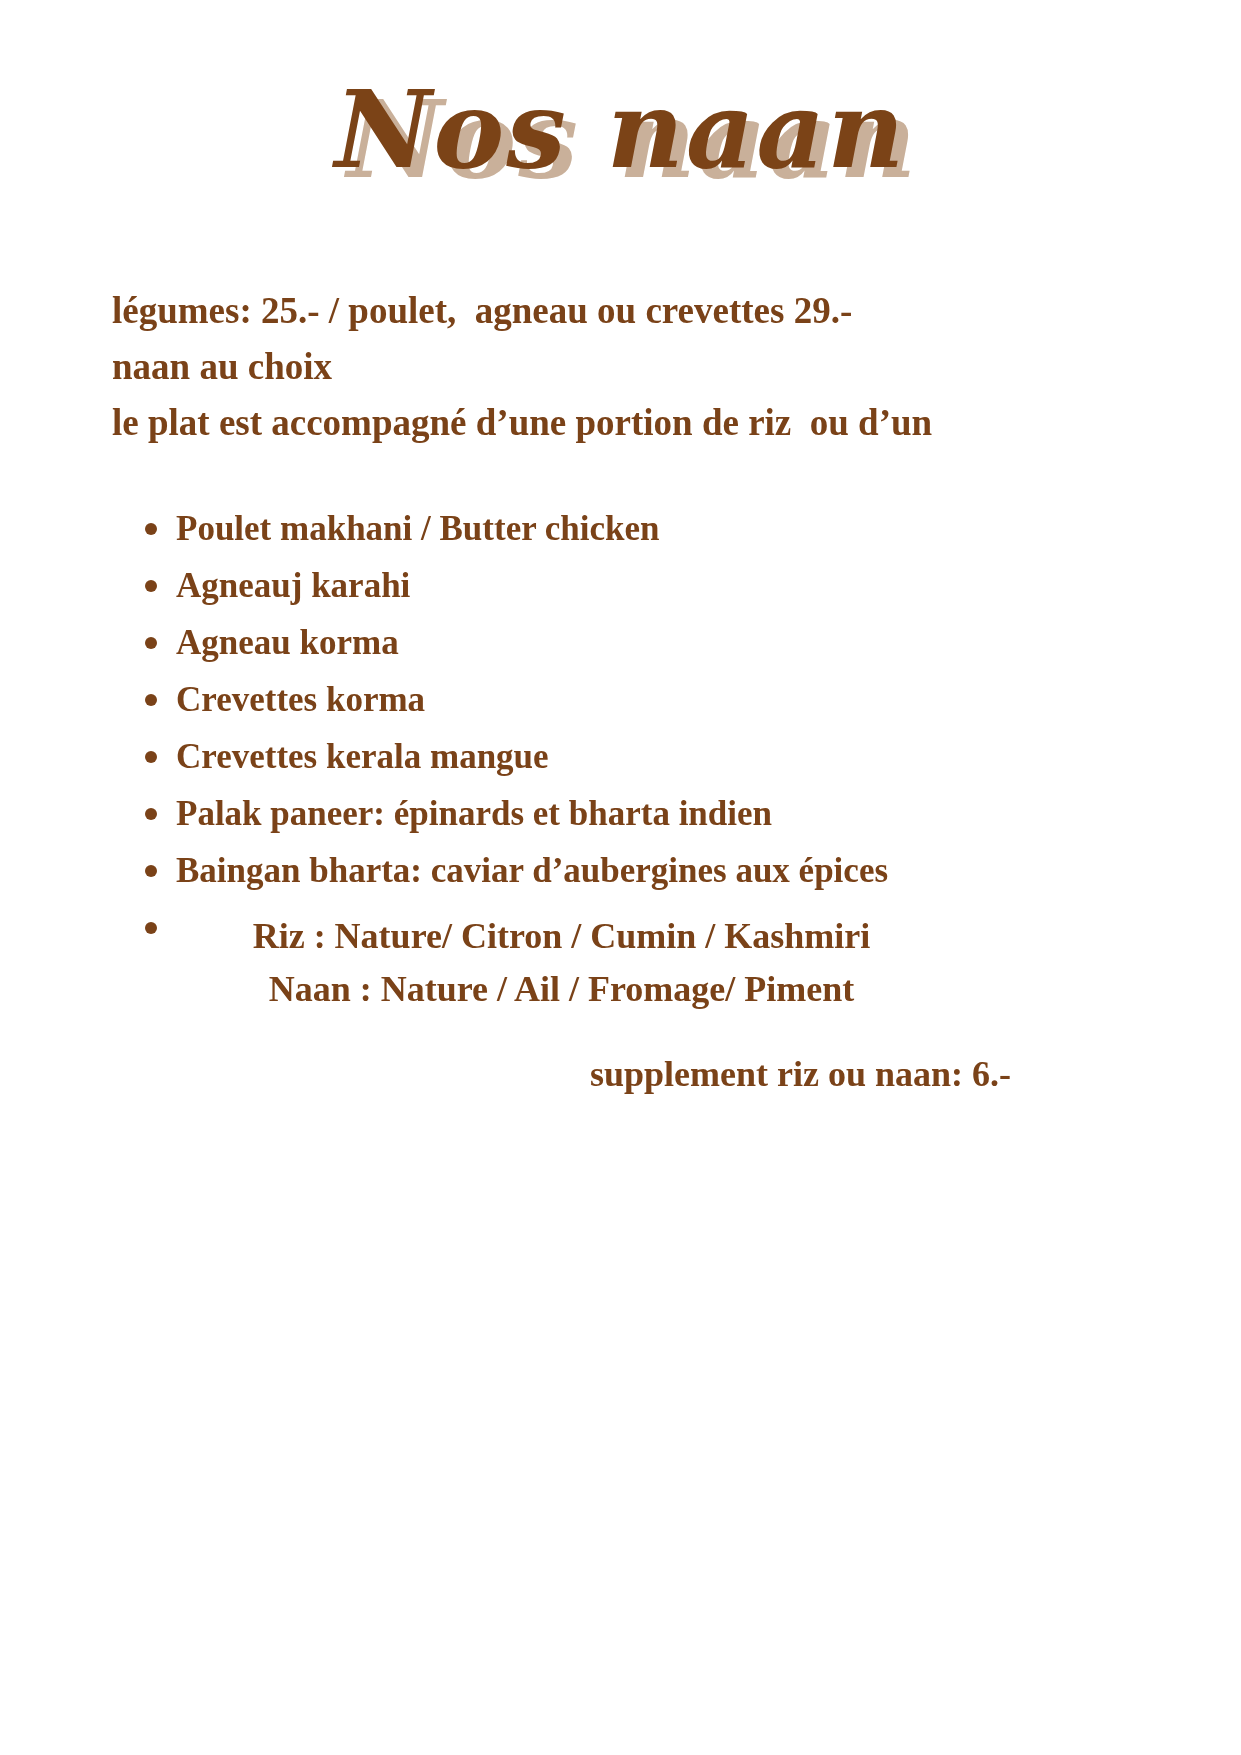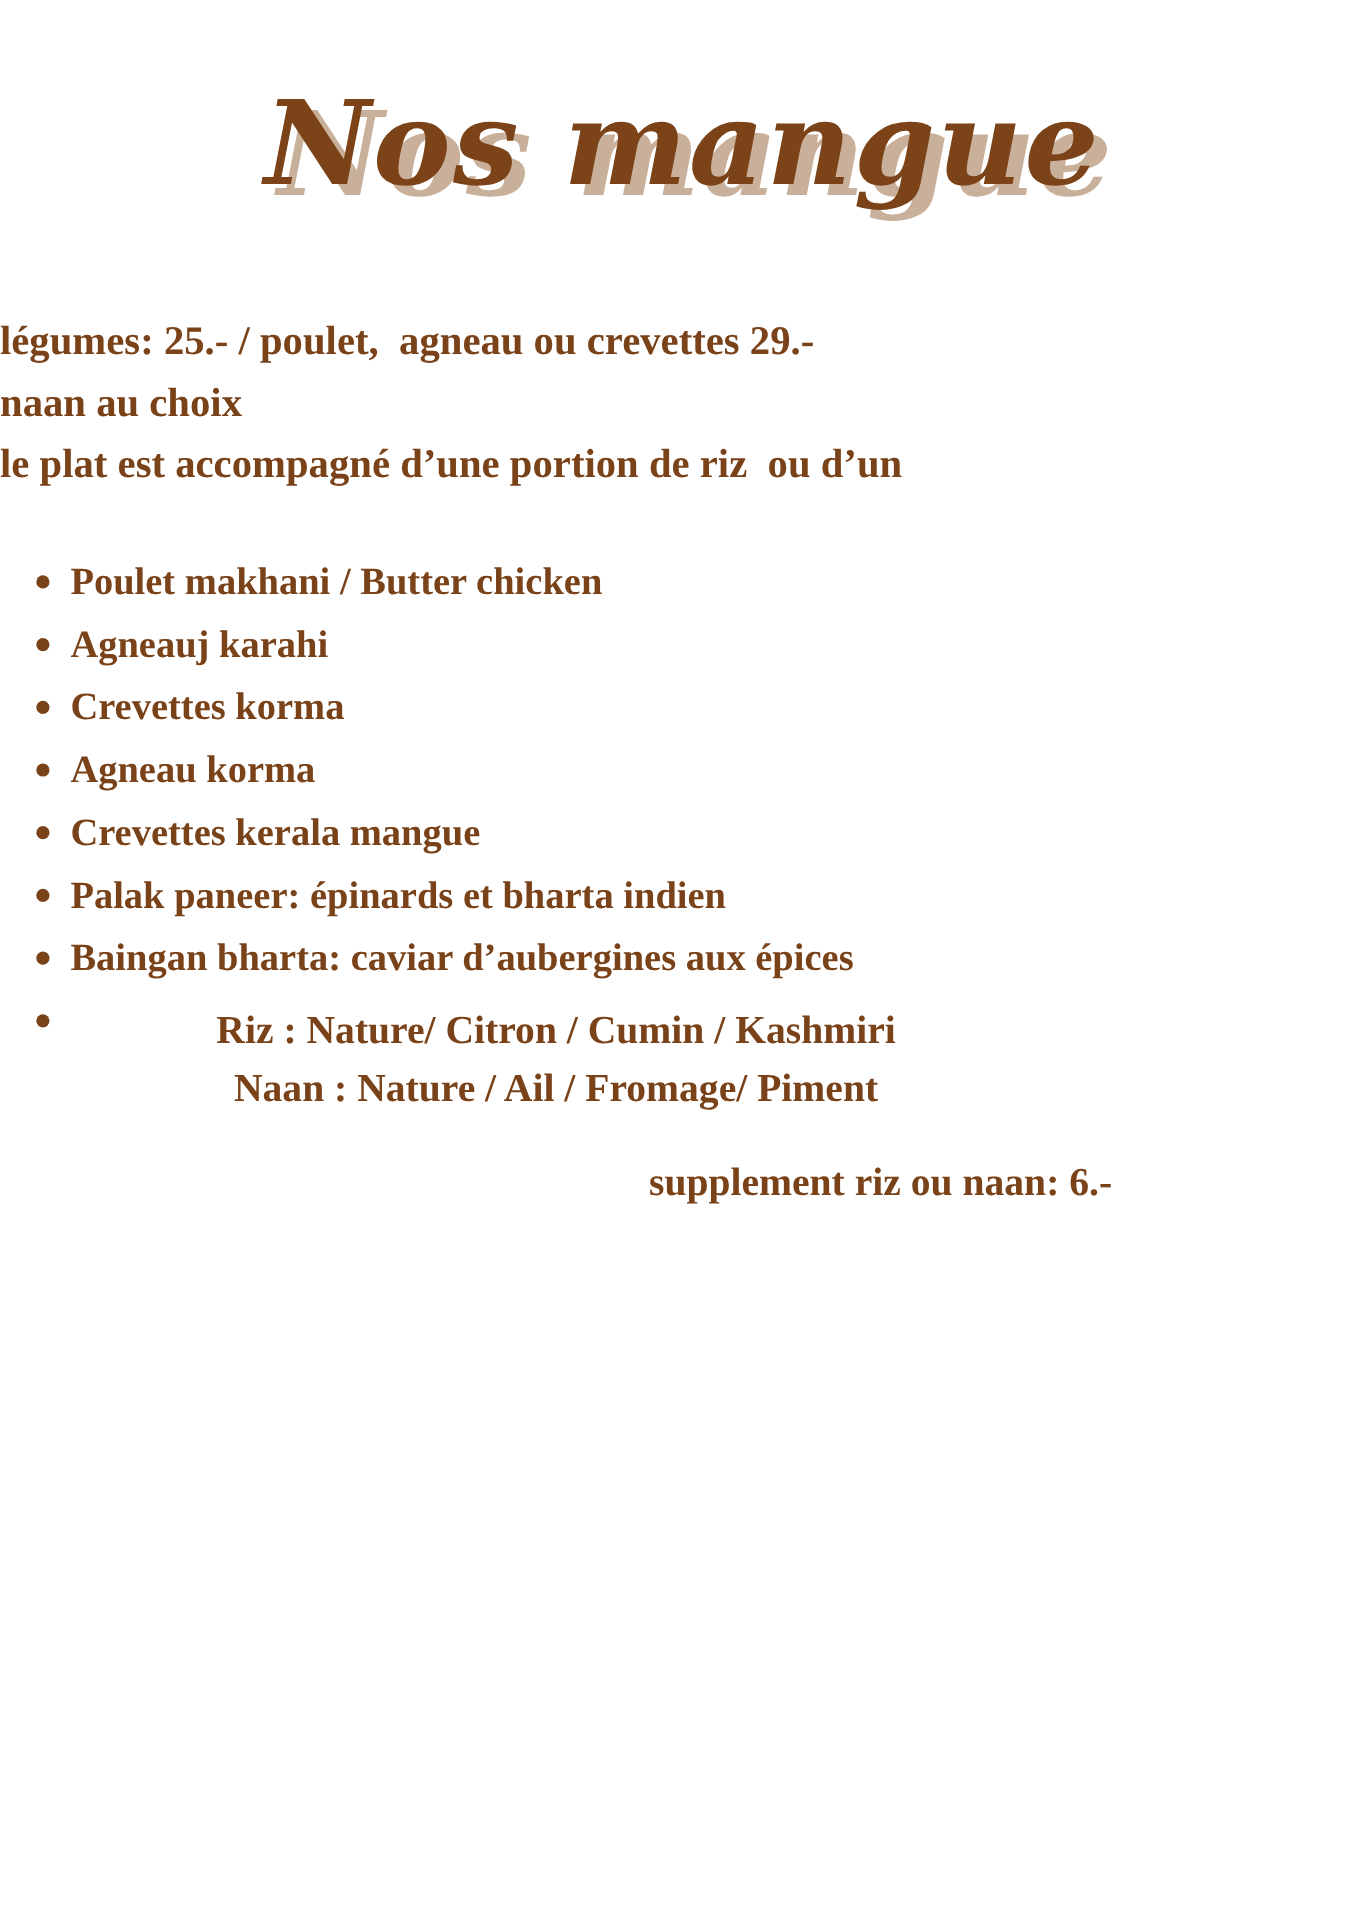--- a/index.html
+++ b/index.html
@@ -12,20 +12,21 @@
     width: 1241px;
     height: 1755px;
     margin: 0 auto;
     background: #ffffff;
     overflow: hidden;
     font-family: "Liberation Serif", serif;
     font-weight: bold;
     color: #7a4218;
   }
   .content {
+    padding-left: 112px;
     padding-right: 230px; 
   }
   .title {
     margin-top: 48px;
     text-align: center;
     font-family: "DejaVu Serif", serif;
     font-style: italic;
     font-weight: bold;
     font-size: 106px;
     line-height: 1.55;
@@ -71,45 +72,45 @@
   .supplement {
     margin-top: 37px;
     text-align: right;
     font-size: 36px;
   }
 </style>
 </head>
 <body>
 
 <div class="page">
-  <h1 class="title">Nos mangue</h1>
+  <h1 class="title">Nos naan</h1>
 
   <div class="content">
     <div class="intro">
       <div class="intro-line">légumes: 25.- / poulet,  agneau ou crevettes 29.-</div>
       <div class="intro-line">naan au choix</div>
       <div class="intro-line">le plat est accompagné d’une portion de riz  ou d’un</div>
     </div>
 
     <ul class="dish-list">
       <li class="dish-item">
         <span class="bullet"></span>
         <span>Poulet makhani / Butter chicken</span>
       </li>
       <li class="dish-item">
         <span class="bullet"></span>
         <span>Agneauj karahi</span>
       </li>
       <li class="dish-item">
         <span class="bullet"></span>
-        <span>Crevettes korma</span>
+        <span>Agneau korma</span>
       </li>
       <li class="dish-item">
         <span class="bullet"></span>
-        <span>Agneau korma</span>
+        <span>Crevettes korma</span>
       </li>
       <li class="dish-item">
         <span class="bullet"></span>
         <span>Crevettes kerala mangue</span>
       </li>
       <li class="dish-item">
         <span class="bullet"></span>
         <span>Palak paneer: épinards et bharta indien</span>
       </li>
       <li class="dish-item">

